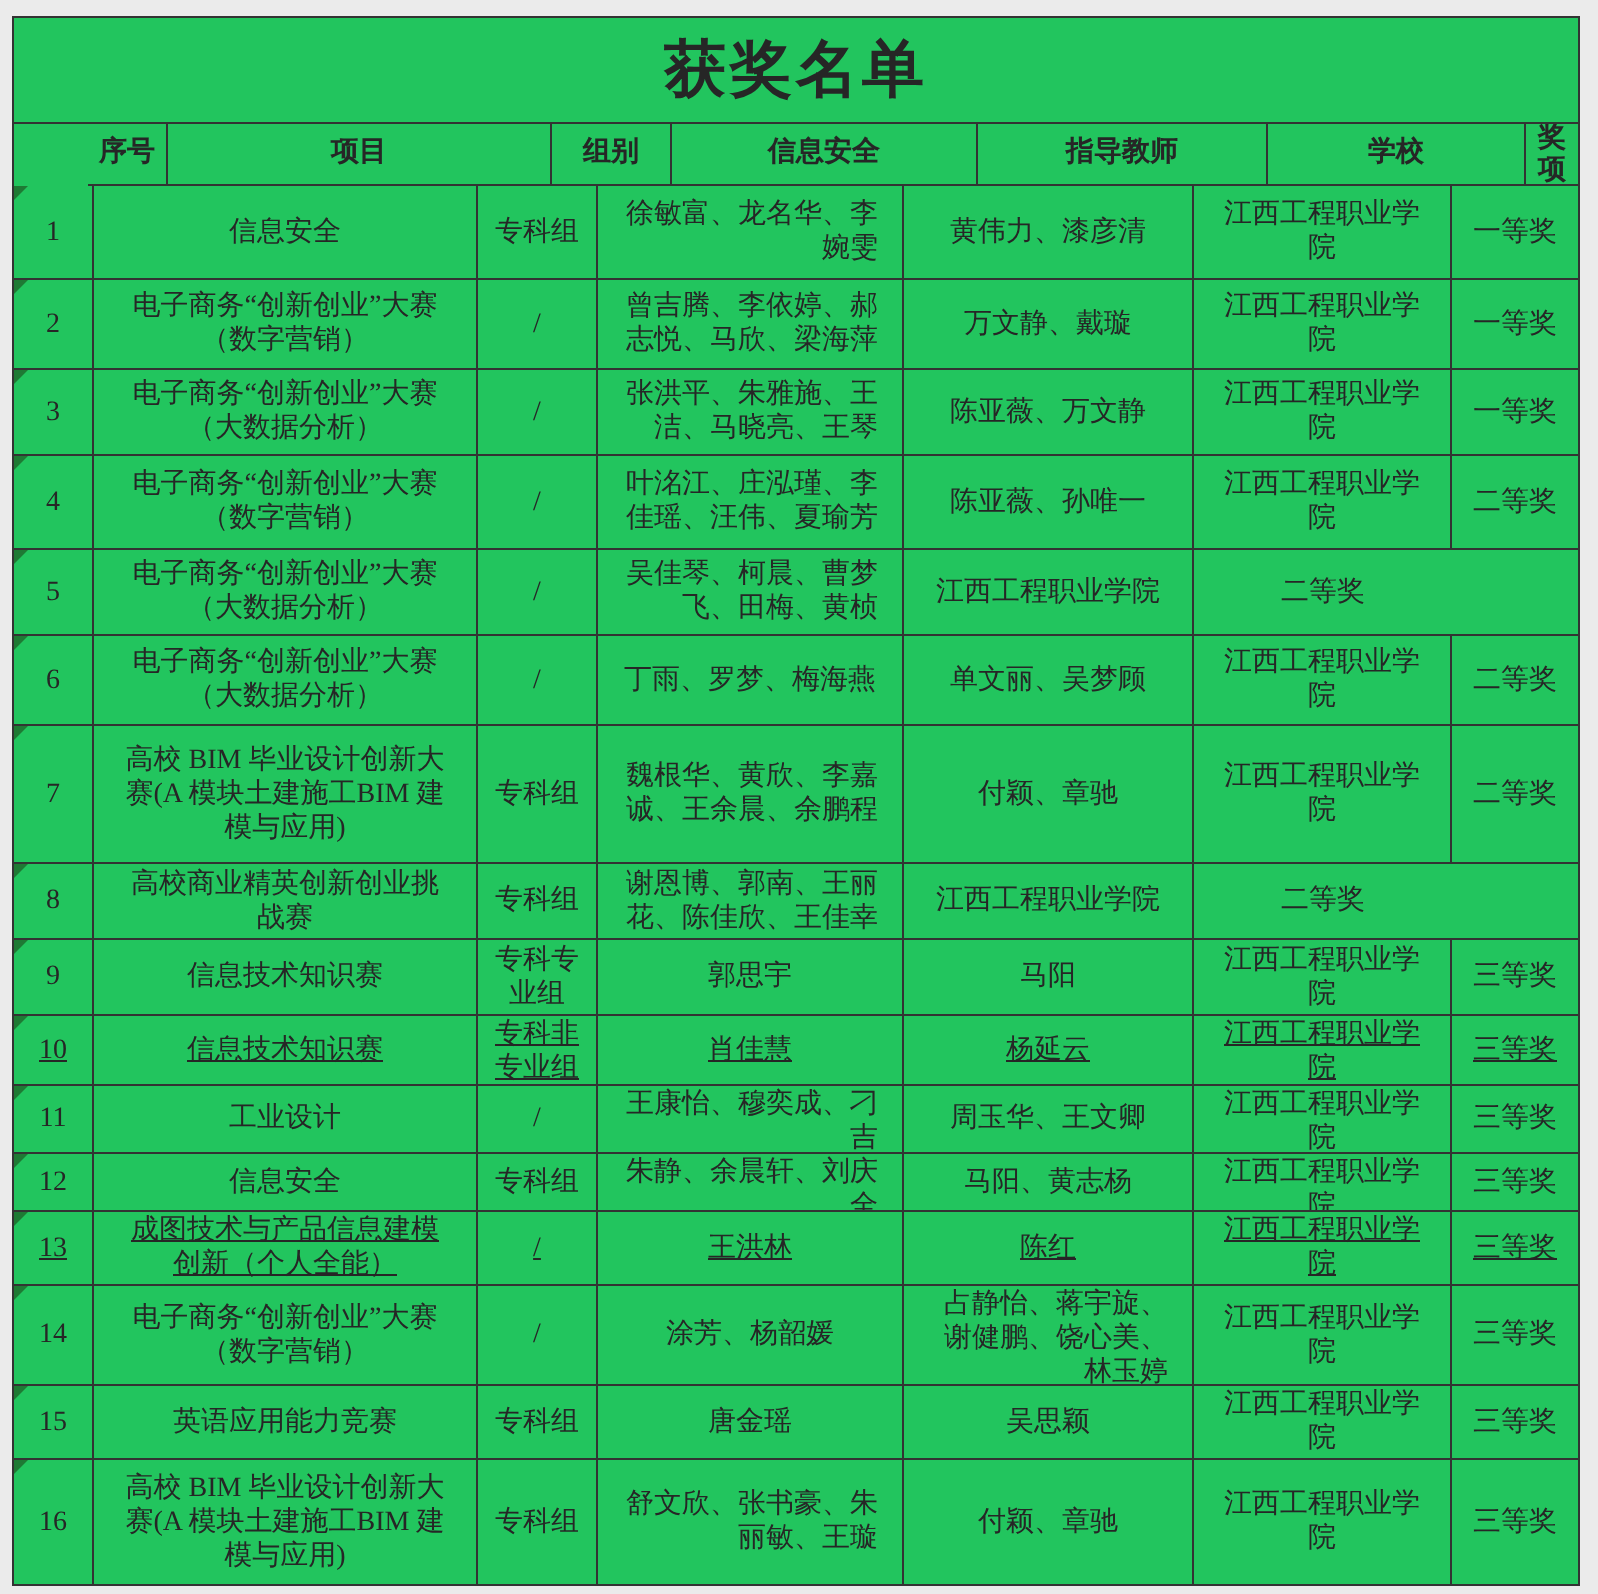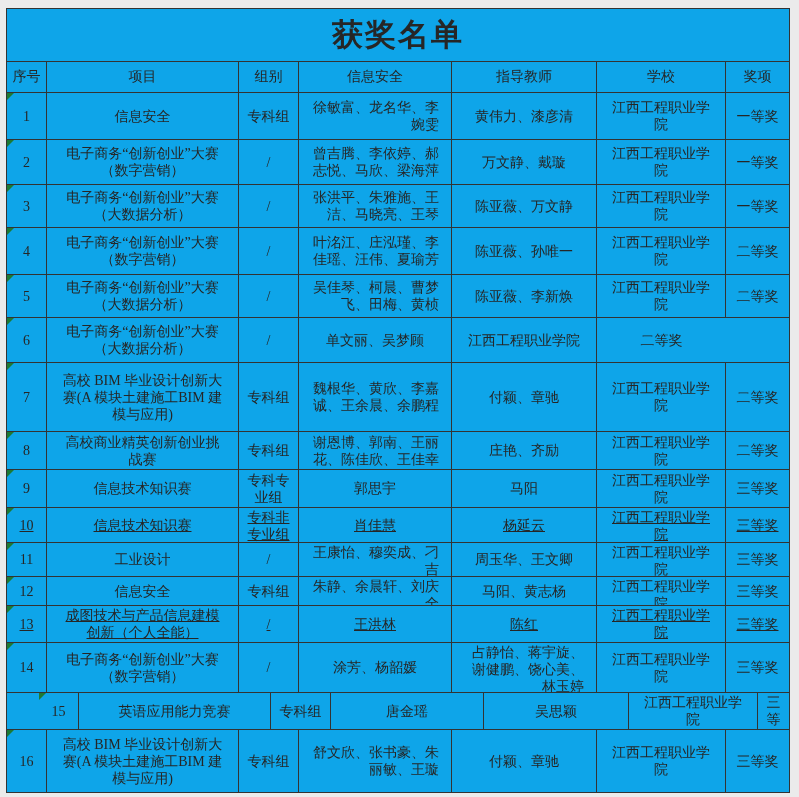--- a/index.html
+++ b/index.html
@@ -6,39 +6,39 @@
   body{
     width:799px;height:797px;position:relative;
     background:#ebebeb;
     font-family:"Liberation Serif","DejaVu Serif",serif;
     color:#262626;
     overflow:hidden;
   }
   .sheet{
     position:absolute;left:6px;top:8px;
     width:784px;height:785px;
-    background:#0ea5e9;
+    background:#22c55e;
     border:1px solid #333333;
     box-sizing:border-box;
   }
   .title-block{
     height:52px;
     border-bottom:1px solid #333333;
     display:flex;align-items:center;justify-content:center;
     font-size:31px;font-weight:bold;
     letter-spacing:2px;
   }
   .grid-row{
     display:grid;
     grid-template-columns:40px 192px 60px 153px 145px 129px 1fr;
     border-bottom:1px solid #333333;
     box-sizing:border-box;
   }
   .grid-row:last-child{border-bottom:none;}
-  .header-row{height:31px;font-weight:normal;font-size:16px;}
+  .header-row{height:31px;font-weight:bold;font-size:16px;margin-left:37px;}
   .cell{
     border-right:1px solid #333333;
     box-sizing:border-box;
     display:flex;
     align-items:safe center;
     justify-content:safe center;
     text-align:center;
     overflow:hidden;
     font-size:14px;
     line-height:17px;
@@ -122,30 +122,30 @@
     <div class="cell c-school">江西工程职业学院</div>
     <div class="cell c-award">二等奖</div>
   </div>
       <div class="grid-row" style="height: 43px;">
     <div class="cell c-no">
       <span class="tri"></span>
     5</div>
     <div class="cell c-project">电子商务“创新创业”大赛（大数据分析）</div>
     <div class="cell c-group">/</div>
     <div class="cell c-players">吴佳琴、柯晨、曹梦飞、田梅、黄桢</div>
-    <div class="cell c-teachers">陈亚薇、李新焕</div>
     <div class="cell c-school">江西工程职业学院</div>
     <div class="cell c-award">二等奖</div>
   </div>
       <div class="grid-row" style="height: 45px;">
     <div class="cell c-no">
       <span class="tri"></span>
     6</div>
     <div class="cell c-project">电子商务“创新创业”大赛（大数据分析）</div>
     <div class="cell c-group">/</div>
+    <div class="cell c-players">丁雨、罗梦、梅海燕</div>
     <div class="cell c-teachers">单文丽、吴梦顾</div>
     <div class="cell c-school">江西工程职业学院</div>
     <div class="cell c-award">二等奖</div>
   </div>
       <div class="grid-row" style="height: 69px;">
     <div class="cell c-no">
       <span class="tri"></span>
     7</div>
     <div class="cell c-project">高校 BIM 毕业设计创新大赛(A 模块土建施工BIM 建模与应用)</div>
     <div class="cell c-group">专科组</div>
@@ -154,21 +154,20 @@
     <div class="cell c-school">江西工程职业学院</div>
     <div class="cell c-award">二等奖</div>
   </div>
       <div class="grid-row" style="height: 38px;">
     <div class="cell c-no">
       <span class="tri"></span>
     8</div>
     <div class="cell c-project">高校商业精英创新创业挑战赛</div>
     <div class="cell c-group">专科组</div>
     <div class="cell c-players">谢恩博、郭南、王丽花、陈佳欣、王佳幸</div>
-    <div class="cell c-teachers">庄艳、齐励</div>
     <div class="cell c-school">江西工程职业学院</div>
     <div class="cell c-award">二等奖</div>
   </div>
       <div class="grid-row" style="height: 38px;">
     <div class="cell c-no">
       <span class="tri"></span>
     9</div>
     <div class="cell c-project">信息技术知识赛</div>
     <div class="cell c-group">专科专业组</div>
     <div class="cell c-players">郭思宇</div>
@@ -224,21 +223,21 @@
     <div class="cell c-no">
       <span class="tri"></span>
     14</div>
     <div class="cell c-project">电子商务“创新创业”大赛（数字营销）</div>
     <div class="cell c-group">/</div>
     <div class="cell c-teachers">涂芳、杨韶媛</div>
     <div class="cell c-players">占静怡、蒋宇旋、谢健鹏、饶心美、林玉婷</div>
     <div class="cell c-school">江西工程职业学院</div>
     <div class="cell c-award">三等奖</div>
   </div>
-      <div class="grid-row" style="height: 37px; padding-left: 32px;">
+      <div class="grid-row" style="height: 37px;">
     <div class="cell c-no">
       <span class="tri"></span>
     15</div>
     <div class="cell c-project">英语应用能力竞赛</div>
     <div class="cell c-group">专科组</div>
     <div class="cell c-players">唐金瑶</div>
     <div class="cell c-teachers">吴思颖</div>
     <div class="cell c-school">江西工程职业学院</div>
     <div class="cell c-award">三等奖</div>
   </div>

